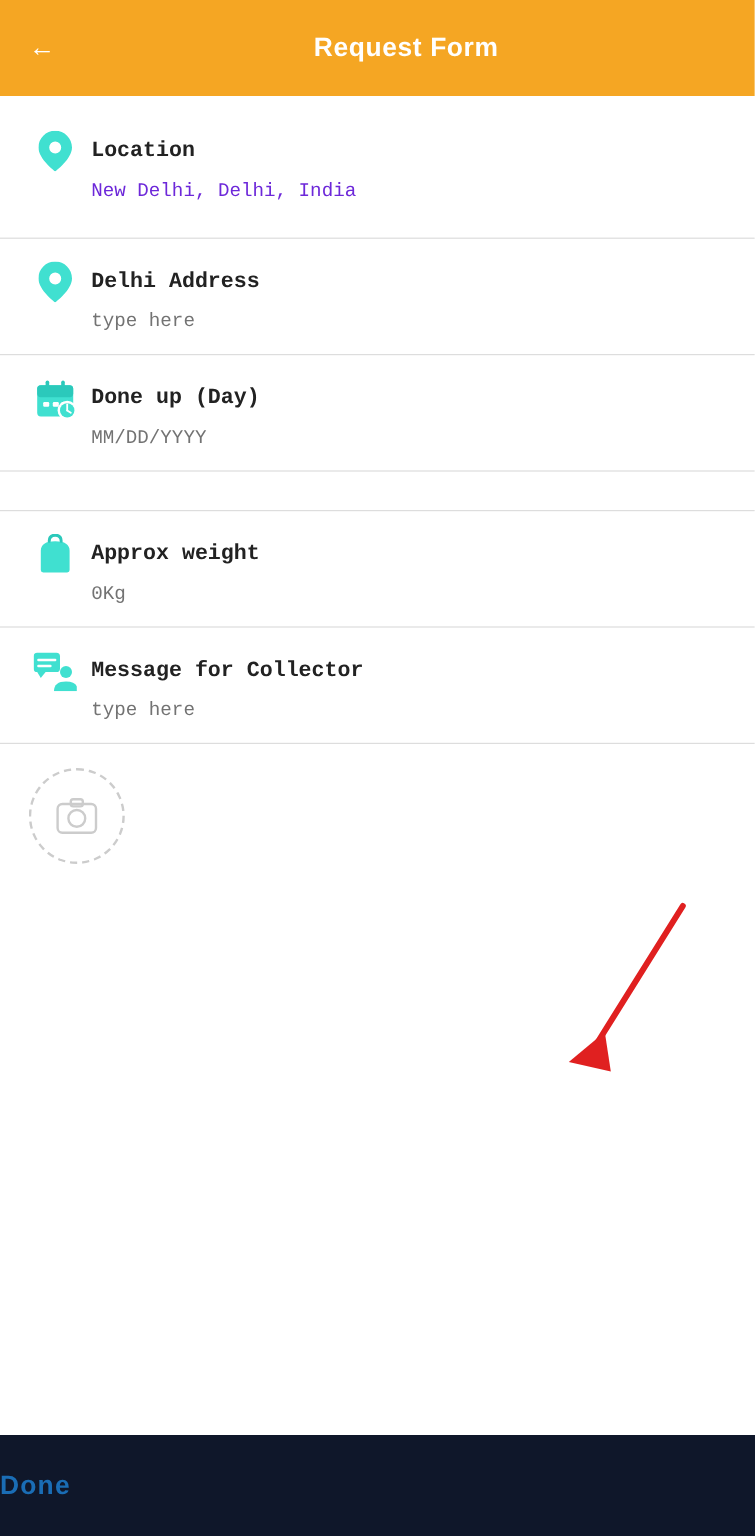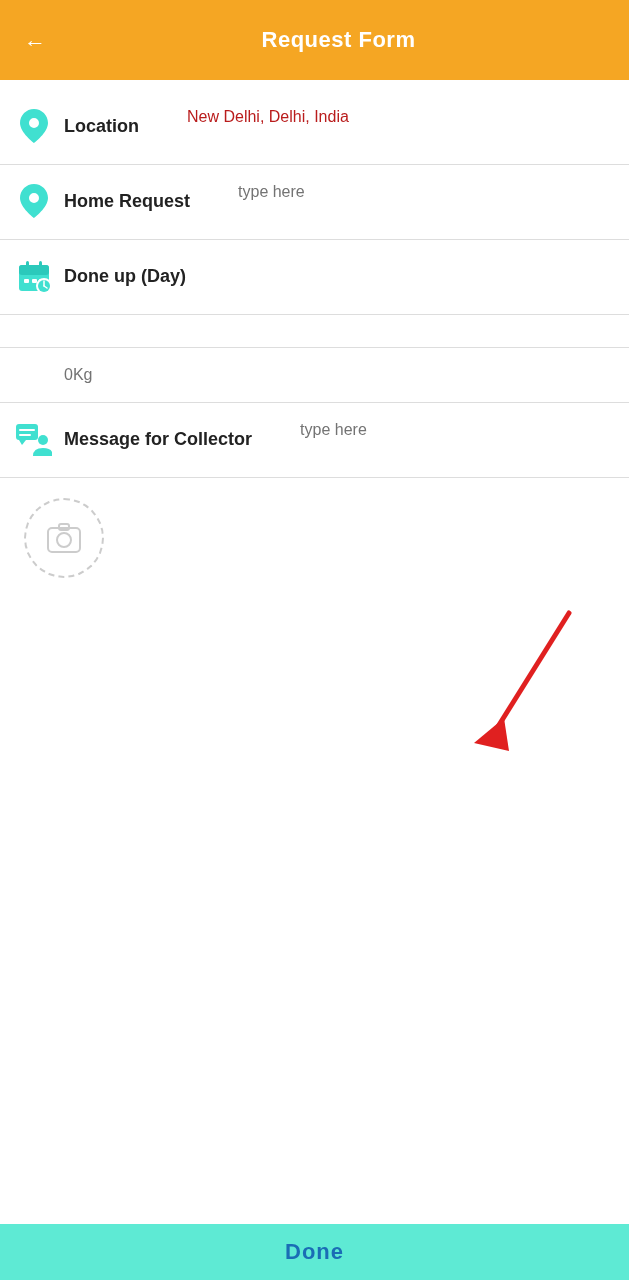--- a/index.html
+++ b/index.html
@@ -40,23 +40,25 @@
 
     
     .form-content {
       flex: 1;
       background: #fff;
       padding: 10px 0 100px 0;
     }
 
     .form-row {
       display: flex;
-      padding: 18px 24px 0 16px;
+      flex-direction: column;
+      padding: 18px 24px 0 28px;
       border-bottom: 1px solid #ddd;
       padding-bottom: 14px;
+      font-family: Liberation Mono, monospace;
     }
 
     .form-row-header {
       display: flex;
       align-items: center;
       margin-bottom: 6px;
     }
 
     .form-icon {
       width: 36px;
@@ -69,23 +71,23 @@
     }
 
     .form-label {
       font-size: 18px;
       font-weight: 600;
       color: #222;
     }
 
     .form-value {
       font-size: 16px;
-      color: #b91c1c;
+      color: #6d28d9;
       padding-left: 48px;
-      margin-bottom: 4px;
+      margin-bottom: 16px;
     }
 
     .form-placeholder {
       font-size: 16px;
       color: #737373;
       padding-left: 48px;
       margin-bottom: 4px;
     }
 
     
@@ -100,25 +102,24 @@
       justify-content: center;
       cursor: pointer;
     }
 
     
     .done-bar {
       position: fixed;
       bottom: 0;
       left: 0;
       width: 629px;
-      height: 56px;
-      background: #5eead4;
-      display: flex;
-      align-items: center;
-      justify-content: center;
+      height: 84px;
+      background: #0f172a;
+      display: flex;
+      align-items: center;
       cursor: pointer;
     }
     .done-label {
       color: #1a6db5;
       font-size: 22px;
       font-weight: 700;
       letter-spacing: 1px;
     }
 
     
@@ -158,21 +159,21 @@
     <div class="form-value">New Delhi, Delhi, India</div>
   </div>
 
   <div class="form-row">
     <div class="form-row-header">
       <div class="form-icon">
         <svg width="28" height="34" viewBox="0 0 28 34" fill="none" xmlns="http://www.w3.org/2000/svg">
           <path d="M14 0C6.268 0 0 6.268 0 14c0 9.625 14 20 14 20s14-10.375 14-20C28 6.268 21.732 0 14 0zm0 19a5 5 0 110-10 5 5 0 010 10z" fill="#40E0D0"></path>
         </svg>
       </div>
-      <span class="form-label">Home Request</span>
+      <span class="form-label">Delhi Address</span>
     </div>
     <div class="form-placeholder">type here</div>
   </div>
 
   <div class="form-row">
     <div class="form-row-header">
       <div class="form-icon">
         <svg width="34" height="34" viewBox="0 0 34 34" fill="none" xmlns="http://www.w3.org/2000/svg">
 
           <rect x="2" y="6" width="30" height="26" rx="3" fill="#40E0D0"></rect>
@@ -186,26 +187,38 @@
           <circle cx="27" cy="27" r="6" fill="#40E0D0"></circle>
           <line x1="27" y1="22" x2="27" y2="27" stroke="#fff" stroke-width="1.5" stroke-linecap="round"></line>
           <line x1="27" y1="27" x2="30" y2="29" stroke="#fff" stroke-width="1.5" stroke-linecap="round"></line>
 
           <rect x="9" y="2" width="3" height="8" rx="1.5" fill="#2bc9bb"></rect>
           <rect x="22" y="2" width="3" height="8" rx="1.5" fill="#2bc9bb"></rect>
         </svg>
       </div>
       <span class="form-label">Done up (Day)</span>
     </div>
-  </div>
-
-  <div class="form-row">
-  </div>
-
-  <div class="form-row">
+    <div class="form-placeholder">MM/DD/YYYY</div>
+  </div>
+
+  <div class="form-row">
+  </div>
+
+  <div class="form-row">
+    <div class="form-row-header">
+      <div class="form-icon">
+        <svg width="34" height="34" viewBox="0 0 34 34" fill="none" xmlns="http://www.w3.org/2000/svg">
+
+          <path d="M5 14 Q5 6 17 6 Q29 6 29 14 L29 30 Q29 32 27 32 L7 32 Q5 32 5 30 Z" fill="#40E0D0"></path>
+
+          <path d="M12 6 Q12 1 17 1 Q22 1 22 6" stroke="#2bc9bb" stroke-width="2.5" fill="none" stroke-linecap="round"></path>
+        </svg>
+      </div>
+      <span class="form-label">Approx weight</span>
+    </div>
     <div class="form-placeholder">0Kg</div>
   </div>
 
   <div class="form-row">
     <div class="form-row-header">
       <div class="form-icon">
         <svg width="36" height="34" viewBox="0 0 36 34" fill="none" xmlns="http://www.w3.org/2000/svg">
 
           <rect x="0" y="2" width="22" height="16" rx="3" fill="#40E0D0"></rect>
           <line x1="4" y1="8" x2="18" y2="8" stroke="#fff" stroke-width="2" stroke-linecap="round"></line>

